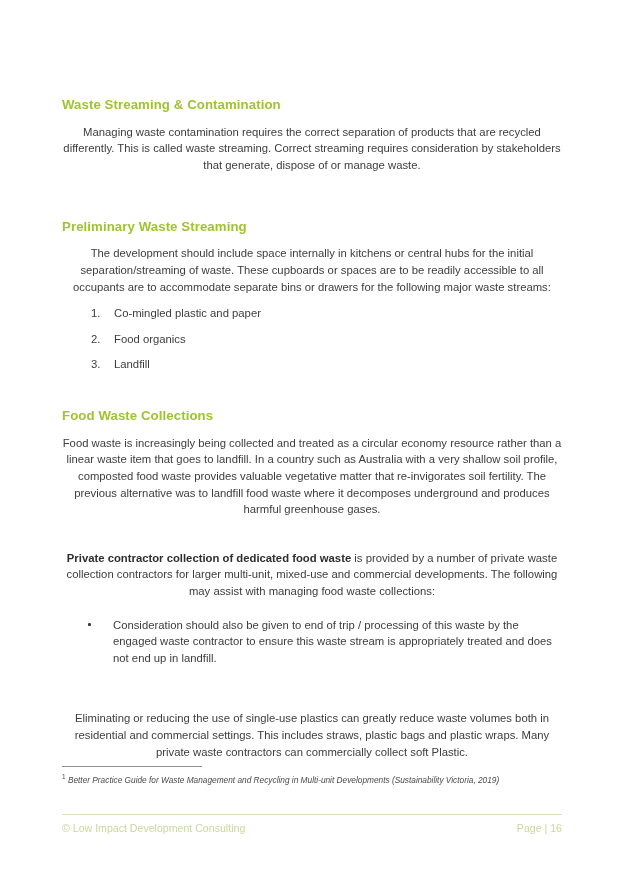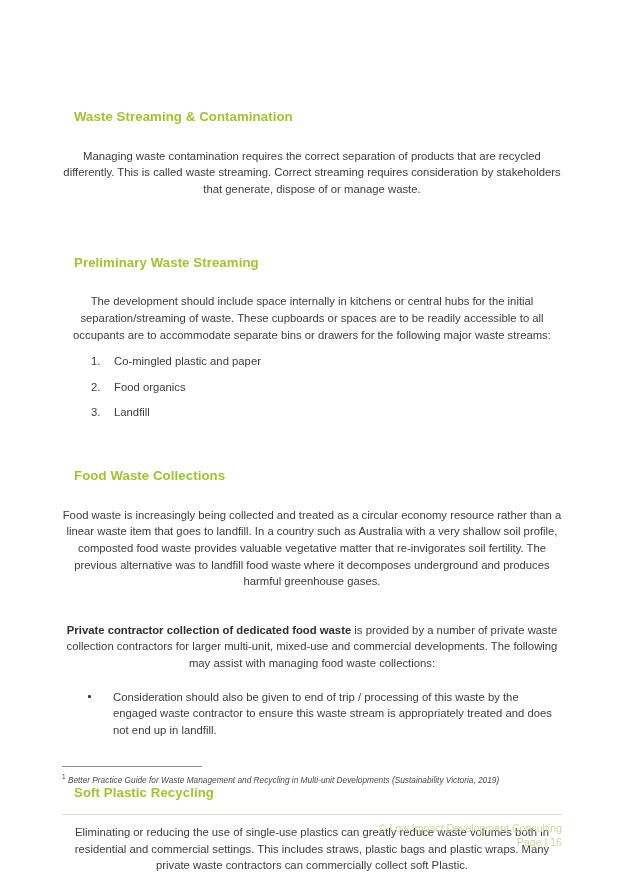--- a/index.html
+++ b/index.html
@@ -24,21 +24,21 @@
     top: 62px;
     width: 500px;
   }
 
   
   .h2 {
     color: #9FC42C;
     font-size: 13.2px;
     font-weight: bold;
     letter-spacing: 0.1px;
-    margin: 12px;
+    margin: 0;
     line-height: 1.35;
   }
   .para {
     color: #3c3c3c;
     font-size: 11.3px;
     line-height: 16.6px;
     margin: 0;
     text-align: center;
   }
   .para b, .bold {
@@ -138,22 +138,21 @@
   }
   .footer-rule {
     width: 100%;
     height: 1px;
     background: #d9dfc0;
     margin-bottom: 6px;
   }
   .footer-row {
     display: flex;
     justify-content: space-between;
-    align-items: flex-end;
-    flex-direction: column;
+    align-items: flex-start;
   }
   .footer-text {
     color: #cbd79a;
     font-size: 10.6px;
     line-height: 14px;
     white-space: nowrap;
   }
 </style>
 </head>
 <body>
@@ -205,21 +204,20 @@
         <span class="bullet-dot"></span>
       </li>
       <li>
         <span class="bullet-dot"></span>
         <span>Consideration should also be given to end of trip / processing of this waste by the engaged waste contractor to ensure this waste stream is appropriately treated and does not end up in landfill.</span>
       </li>
     </ul>
 
     <div class="sp-34"></div>
 
-    <h2 class="h2">Soft Plastic Recycling</h2>
     <div class="sp-10"></div>
     <p class="para">Eliminating or reducing the use of single-use plastics can greatly reduce waste volumes both in residential and commercial settings. This includes straws, plastic bags and plastic wraps. Many private waste contractors can commercially collect soft Plastic.</p>
 
   </div>
 
   <div class="footnote-area">
     <div class="footnote-rule"></div>
     <p class="footnote-text"><sup>1</sup> <span>Better Practice Guide for Waste Management and Recycling in Multi-unit Developments (Sustainability Victoria, 2019)</span></p>
   </div>
 

